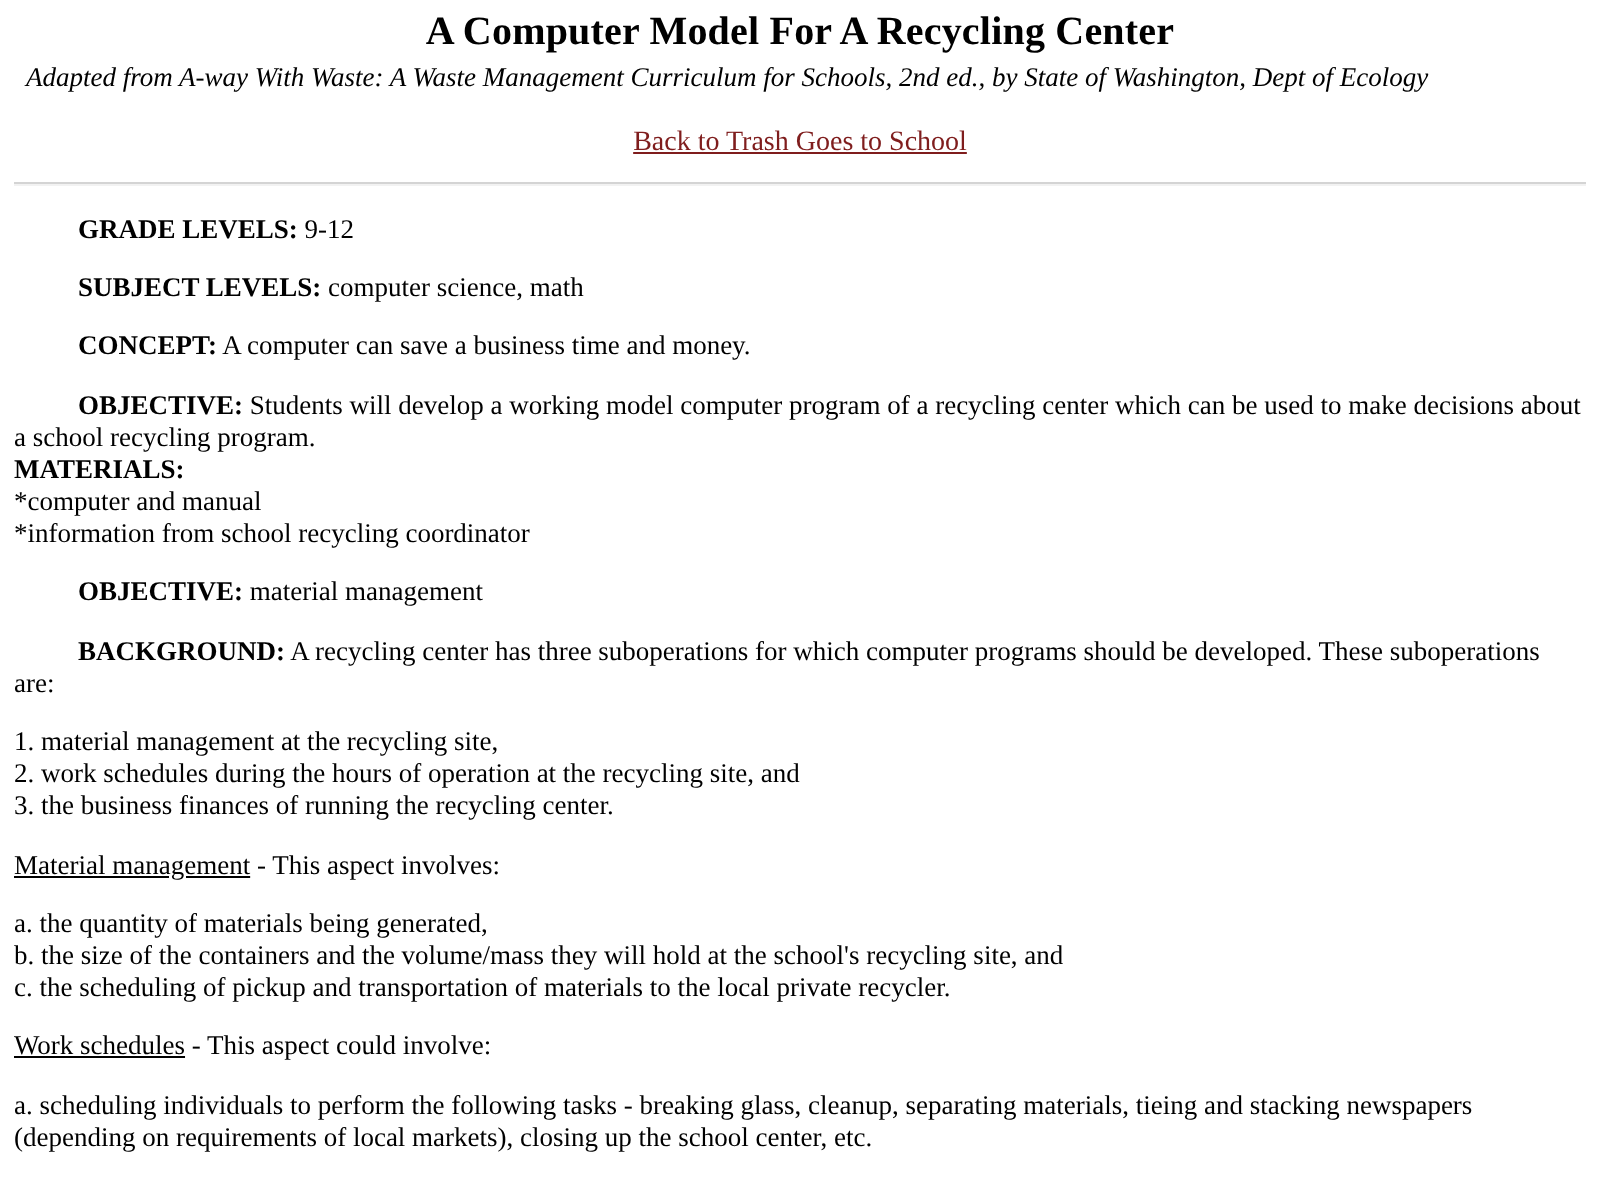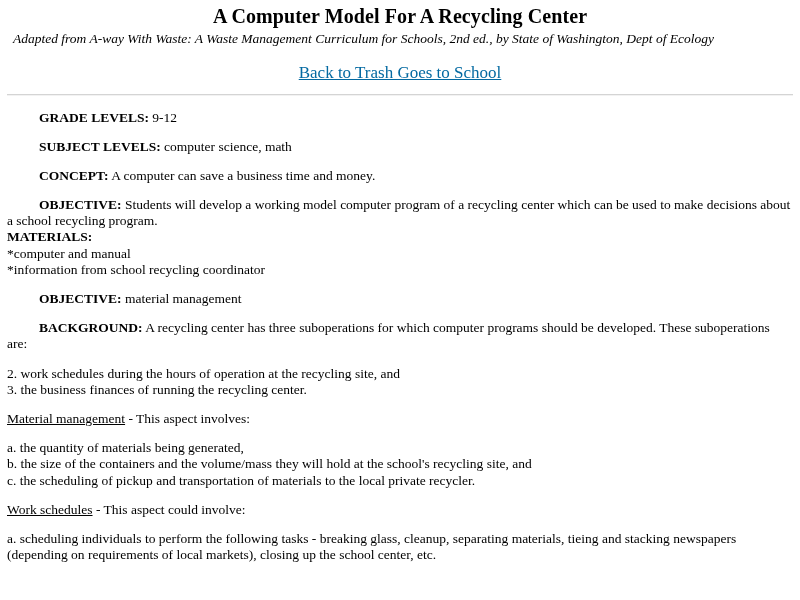--- a/index.html
+++ b/index.html
@@ -34,22 +34,22 @@
     font-size: 13.5px;
     margin: 0 0 2px 0;
     line-height: 1.25;
     padding: 0 6px;
   }
   .nav-link-row {
     text-align: center;
     margin: 16px 0 0 0;
   }
   a.nav-link {
-    color: #0369a1;
-    font-size: 17px;
+    color: #7f1d1d;
+    font-size: 14px;
   }
   hr.divider {
     border: none;
     border-top: 1px solid #d4d4d4;
     border-bottom: 1px solid #f2f2f2;
     margin: 10px 0 0 0;
     height: 0;
   }
   .body-block {
     margin-top: 14px;
@@ -117,20 +117,21 @@
 
     <p class="para">
       <span class="lbl">OBJECTIVE:</span><span> material management</span>
     </p>
 
     <p class="para">
       <span class="lbl">BACKGROUND:</span><span> A recycling center has three suboperations for which computer programs should be developed. These suboperations are:</span>
     </p>
 
     <div class="list-block">
+      <div>1. material management at the recycling site,</div>
       <div>2. work schedules during the hours of operation at the recycling site, and</div>
       <div>3. the business finances of running the recycling center.</div>
     </div>
 
     <p class="para">
       <span class="underlined">Material management</span><span> - This aspect involves:</span>
     </p>
 
     <div class="list-block">
       <div>a. the quantity of materials being generated,</div>

